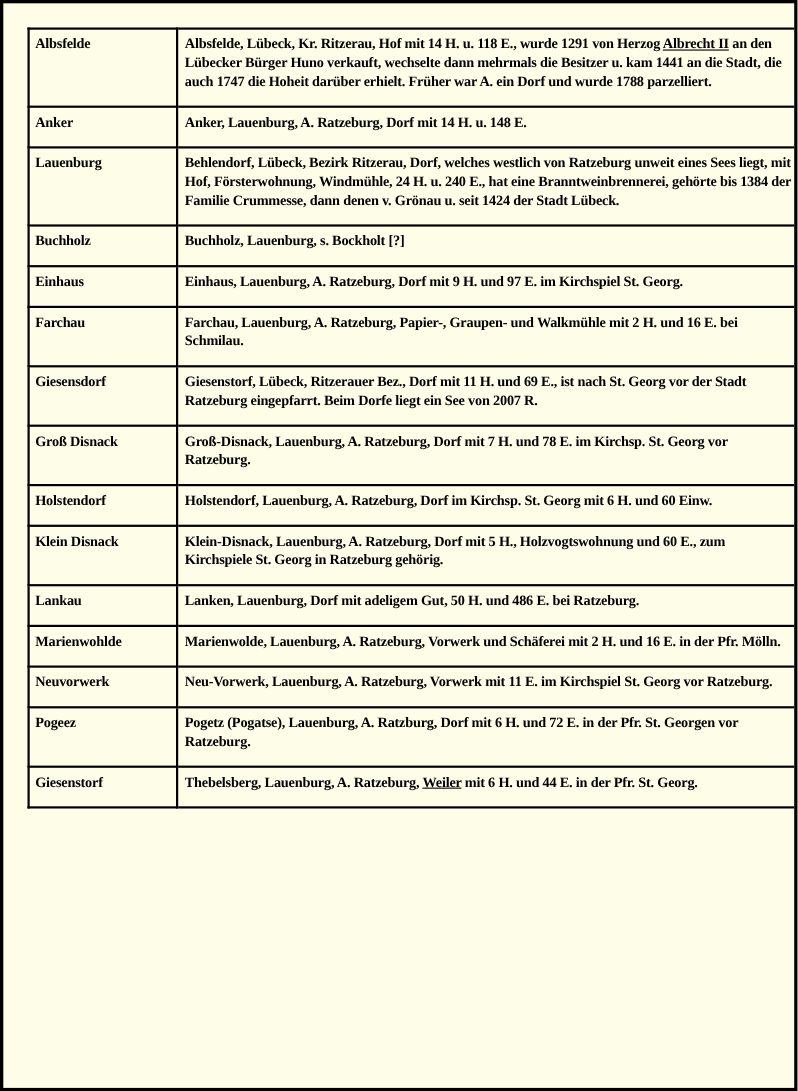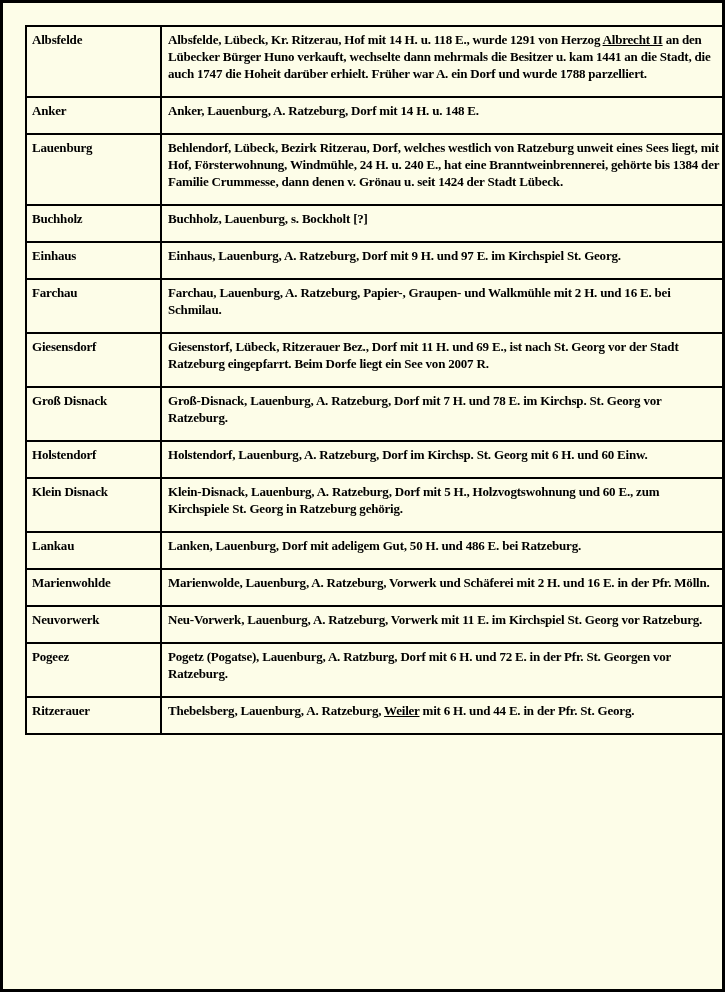--- a/index.html
+++ b/index.html
@@ -103,18 +103,18 @@
         </tr>
         <tr>
           <td class="name">Neuvorwerk</td>
           <td class="desc"><span>Neu-Vorwerk, Lauenburg, A. Ratzeburg, Vorwerk mit 11 E. im Kirchspiel St. Georg vor Ratzeburg.</span></td>
         </tr>
         <tr>
           <td class="name">Pogeez</td>
           <td class="desc"><span>Pogetz (Pogatse), Lauenburg, A. Ratzburg, Dorf mit 6 H. und 72 E. in der Pfr. St. Georgen vor Ratzeburg.</span></td>
         </tr>
         <tr>
-          <td class="name">Ritzerauer</td>
+          <td class="name">Giesenstorf</td>
           <td class="desc"><span>Thebelsberg, Lauenburg, A. Ratzeburg, </span><span class="u">Weiler</span><span> mit 6 H. und 44 E. in der Pfr. St. Georg.</span></td>
         </tr>
       </tbody>
   </table>
 </div>
 
 </body></html>

